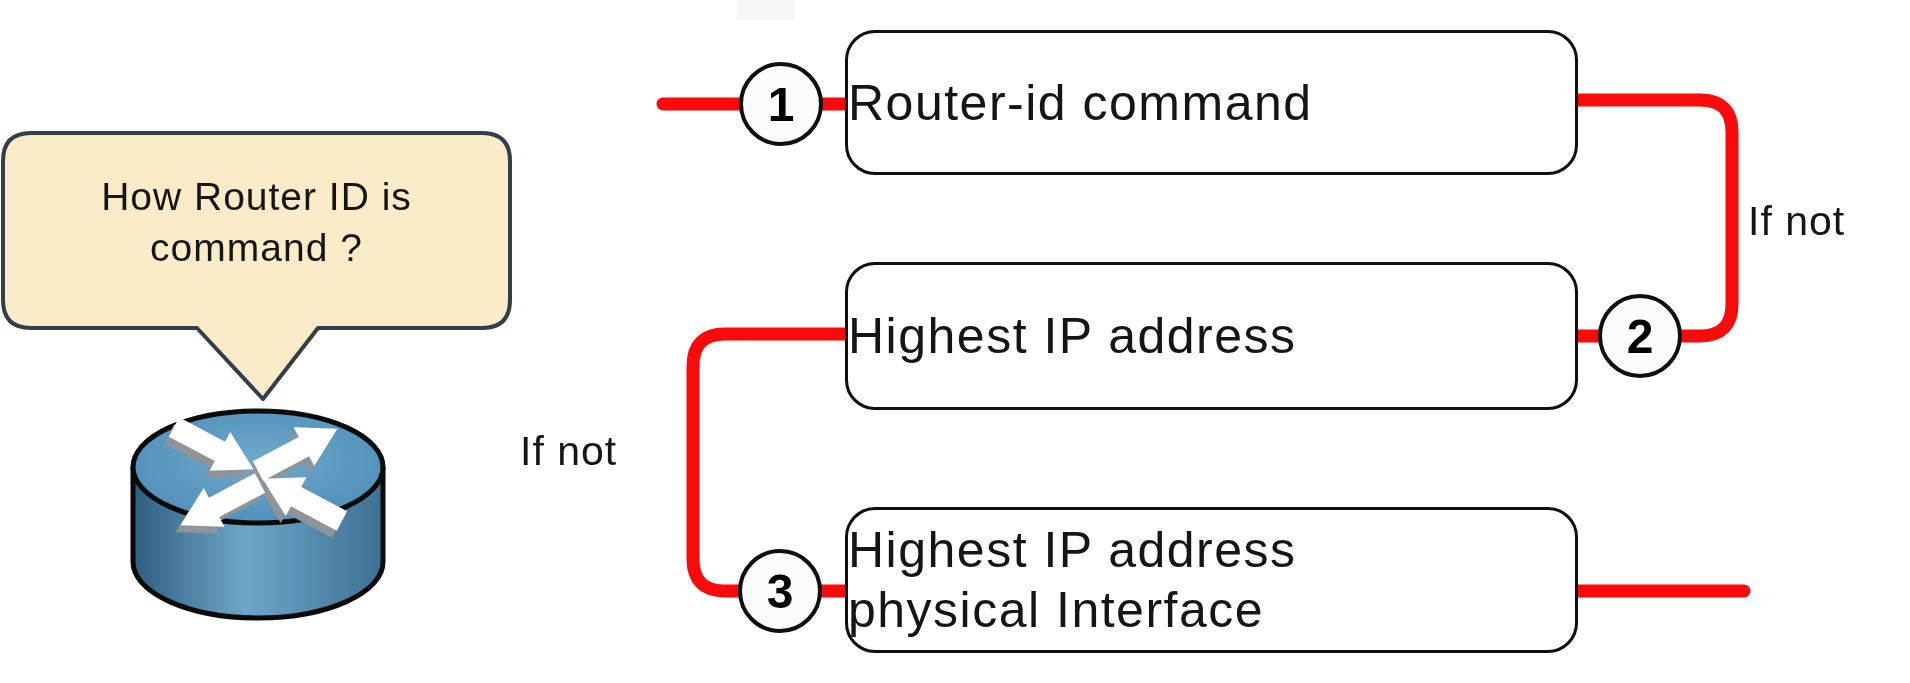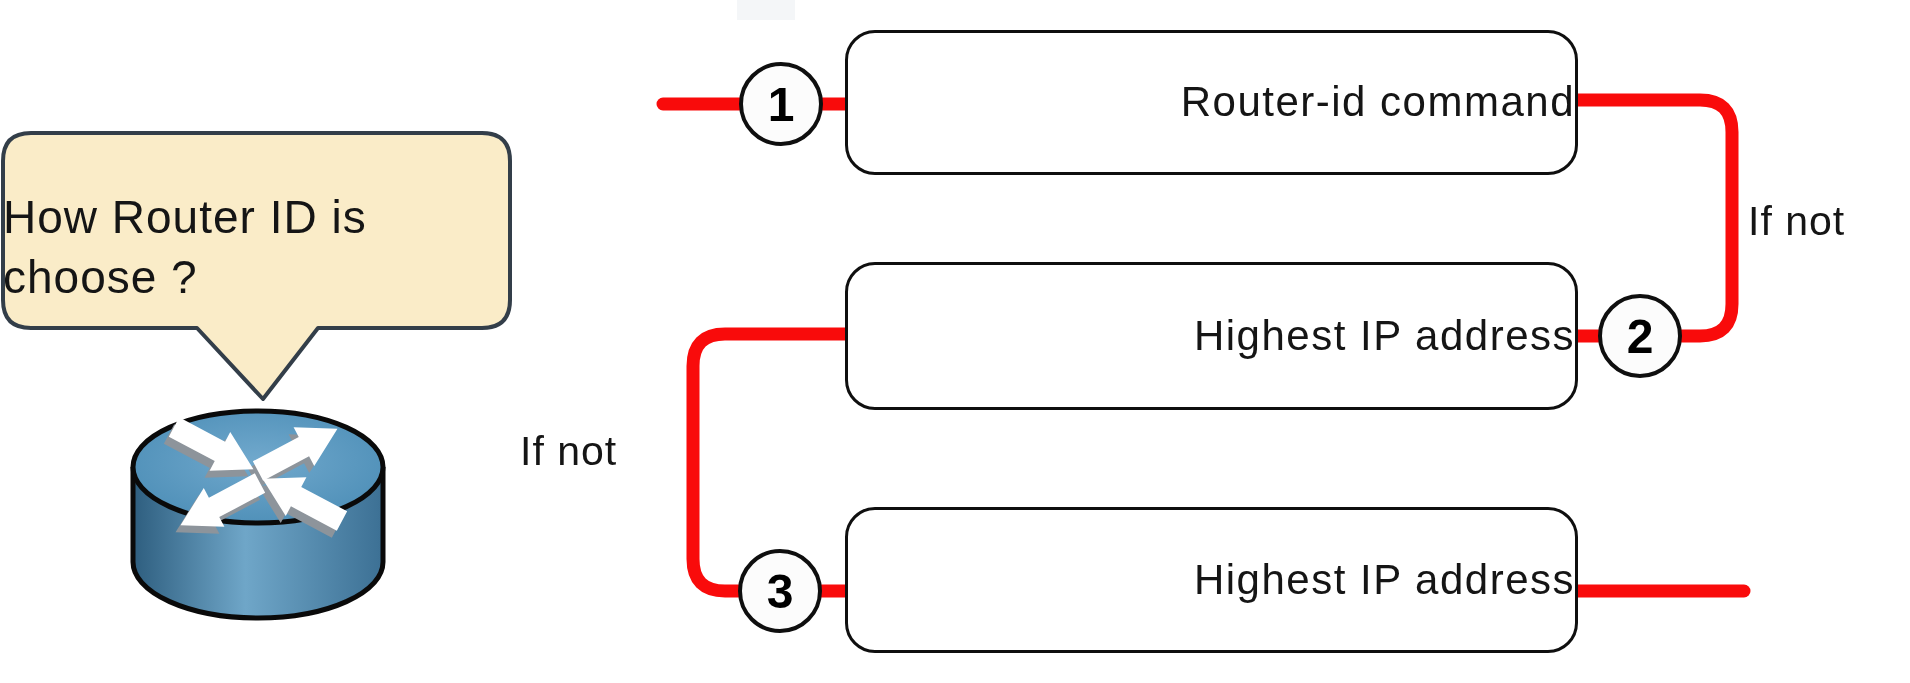--- a/index.html
+++ b/index.html
@@ -28,37 +28,38 @@
   .cyl-outline { stroke: #0a0a0a; stroke-width: 5; }
   .arrow-shadow { fill: #8d949b; }
   .arrow-white { fill: #ffffff; }
   .top-artifact {
     position: absolute;
     left: 737px; top: 0; width: 58px; height: 20px;
     background: #f4f6f8;
   }
   .bubble-text {
     position: absolute;
-    left: 3px; top: 188px; width: 507px;
-    font-size: 46px;
+    left: 3px; top: 172px; width: 507px;
+    text-align: center;
+    font-size: 39px;
     line-height: 1.3;
     letter-spacing: 1px;
   }
   .step-box {
     position: absolute;
     left: 845px; width: 733px;
     box-sizing: border-box;
     background: var(--box-fill, #ffffff);
     border: 3px solid var(--box-border, #0f0f0f);
     border-radius: 30px;
     display: flex;
     flex-direction: column;
-    align-items: flex-end;
+    align-items: flex-start;
     justify-content: center;
-    font-size: 42px;
+    font-size: 50px;
     letter-spacing: 1.5px;
     line-height: 1.2;
     text-align: center;
   }
   .box-1 { top: 30px;  height: 145px; }
   .box-2 { top: 262px; height: 148px; }
   .box-3 { top: 507px; height: 146px; }
   .num-circle {
     position: absolute;
     width: 76px; height: 76px;
@@ -131,32 +132,33 @@
         <polygon class="arrow-white" transform="translate(130,76) rotate(152)" points="0,-11 52,-11 52,-22 90,0 52,22 52,11 0,11"></polygon>
         <polygon class="arrow-white" transform="translate(212,114) rotate(-152)" points="0,-11 52,-11 52,-22 90,0 52,22 52,11 0,11"></polygon>
       </g>
     </g>
   </svg>
 
   <div class="top-artifact"></div>
 
   <div class="bubble-text">
     <div>How Router ID is</div>
-    <div>choose ?</div>
+    <div>command ?</div>
   </div>
 
   <div class="step-box box-1">
     <div>Router-id command</div>
     <div></div>
   </div>
   <div class="step-box box-2">
     <div>Highest IP address</div>
   </div>
   <div class="step-box box-3">
     <div>Highest IP address</div>
+    <div>physical Interface</div>
   </div>
 
   <div class="num-circle circle-1">1</div>
   <div class="num-circle circle-2">2</div>
   <div class="num-circle circle-3">3</div>
 
   <div class="ifnot ifnot-right">If not</div>
   <div class="ifnot ifnot-left">If not</div>
 
 </div>

